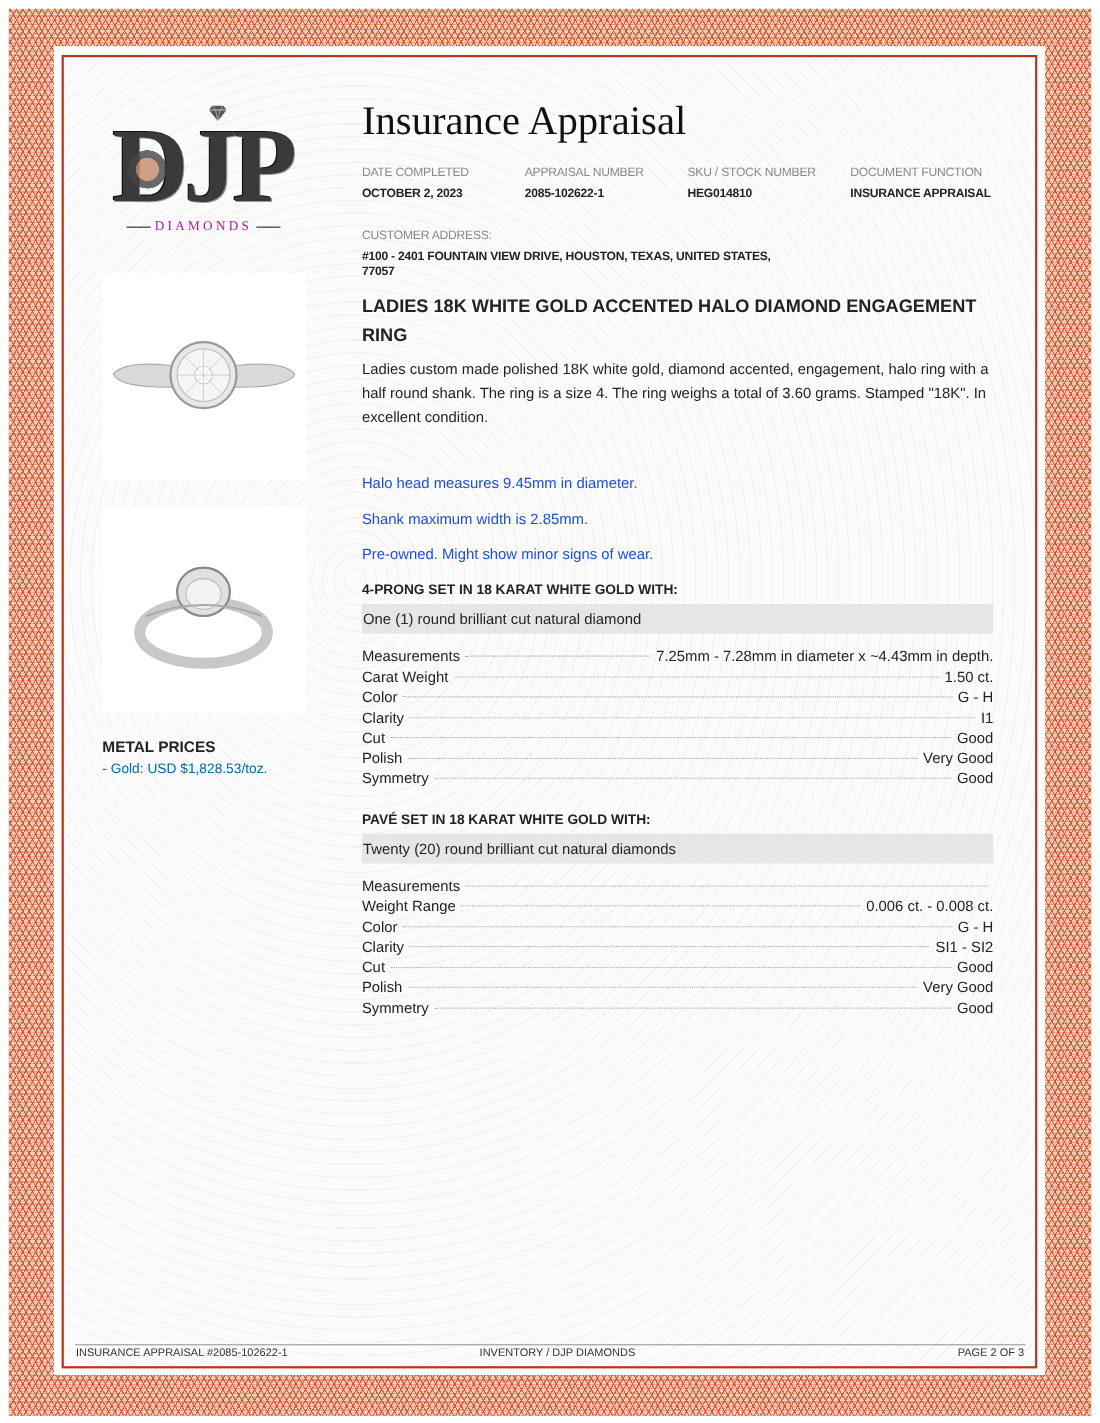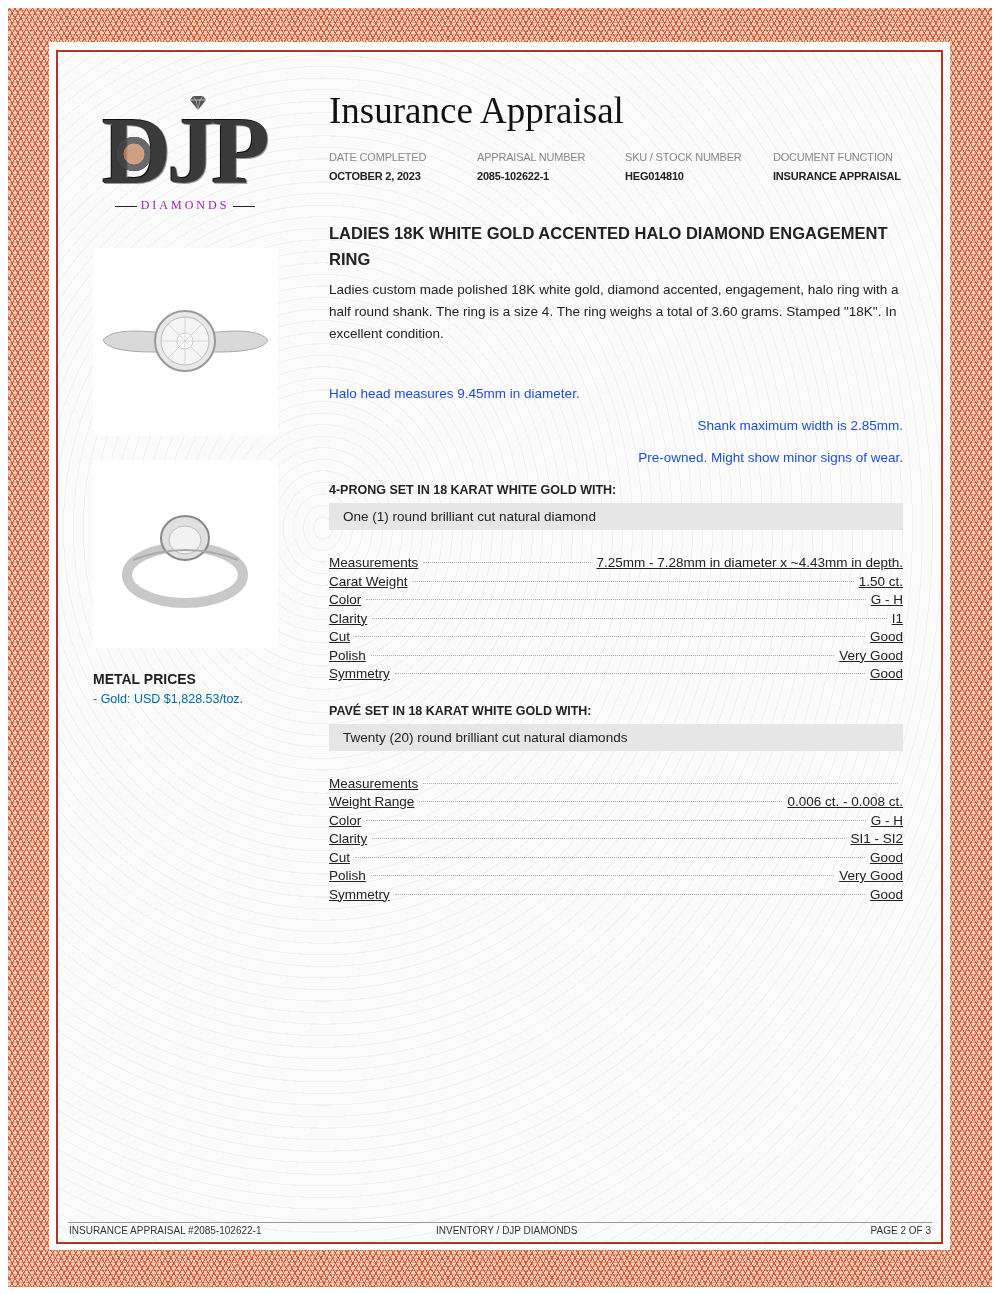--- a/index.html
+++ b/index.html
@@ -74,28 +74,28 @@
   .c1 { width: 148px; } .c2 { width: 148px; } .c3 { width: 148px; } .c4 { width: 130px; }
   .meta-row2 { display: flex; margin-top: 25px; }
   .p1 { width: 194px; } .p2 { width: 380px; }
 
   .product-title {
     margin-top: 12px; font-size: 16.5px; font-weight: bold; color: #222; line-height: 26px;
   }
   .desc { margin-top: 7px; font-size: 13.5px; line-height: 22px; color: #222; }
   .para { font-size: 13.5px; color: #1d4ed8; line-height: 18px; }
   .gap-big { height: 40px; }
-  .para + .para { margin-top: 14px; text-align: right; }
+  .para + .para { margin-top: 14px; }
 
   .section-h { margin-top: 16px; font-size: 12.5px; font-weight: bold; color: #222; }
   .stone-bar {
     margin-top: 6px; background: #e6e6e6; height: 27px; line-height: 27px;
-    padding-left: 14px; font-size: 13.5px; color: #222;
-  }
-  .specs { margin-top: 24px; text-decoration: underline; }
+    padding-left: 1px; font-size: 13.5px; color: #222;
+  }
+  .specs { margin-top: 12px; }
   .spec-row {
     display: flex; align-items: baseline; font-size: 13.5px; color: #222; height: 18.5px; line-height: 18.5px;
   }
   .spec-row .k { white-space: nowrap; }
   .spec-row .dots {
     flex: 1; border-bottom: 1px dotted #aaa; margin: 0 5px; position: relative; top: -4px;
   }
   .spec-row .v { white-space: nowrap; }
 
   
@@ -165,20 +165,24 @@
       <div class="meta-label">SKU / STOCK NUMBER</div>
       <div class="meta-value">HEG014810</div>
     </div>
     <div class="meta-cell c4">
       <div class="meta-label">DOCUMENT FUNCTION</div>
       <div class="meta-value">INSURANCE APPRAISAL</div>
     </div>
   </div>
 
   <div class="meta-row2">
+    <div class="meta-cell p2">
+      <div class="meta-label">CUSTOMER ADDRESS:</div>
+      <div class="meta-value">#100 - 2401 FOUNTAIN VIEW DRIVE, HOUSTON, TEXAS, UNITED STATES, 77057</div>
+    </div>
   </div>
 
   <div class="product-title">LADIES 18K WHITE GOLD ACCENTED HALO DIAMOND ENGAGEMENT RING</div>
   <div class="desc">Ladies custom made polished 18K white gold, diamond accented, engagement, halo ring with a half round shank. The ring is a size 4. The ring weighs a total of 3.60 grams. Stamped "18K". In excellent condition.</div>
 
   <div class="gap-big"></div>
   <div class="para">Halo head measures 9.45mm in diameter.</div>
   <div class="para">Shank maximum width is 2.85mm.</div>
   <div class="para">Pre-owned. Might show minor signs of wear.</div>
 

